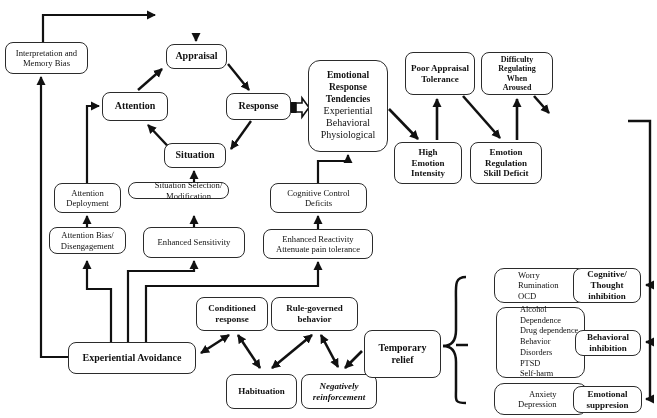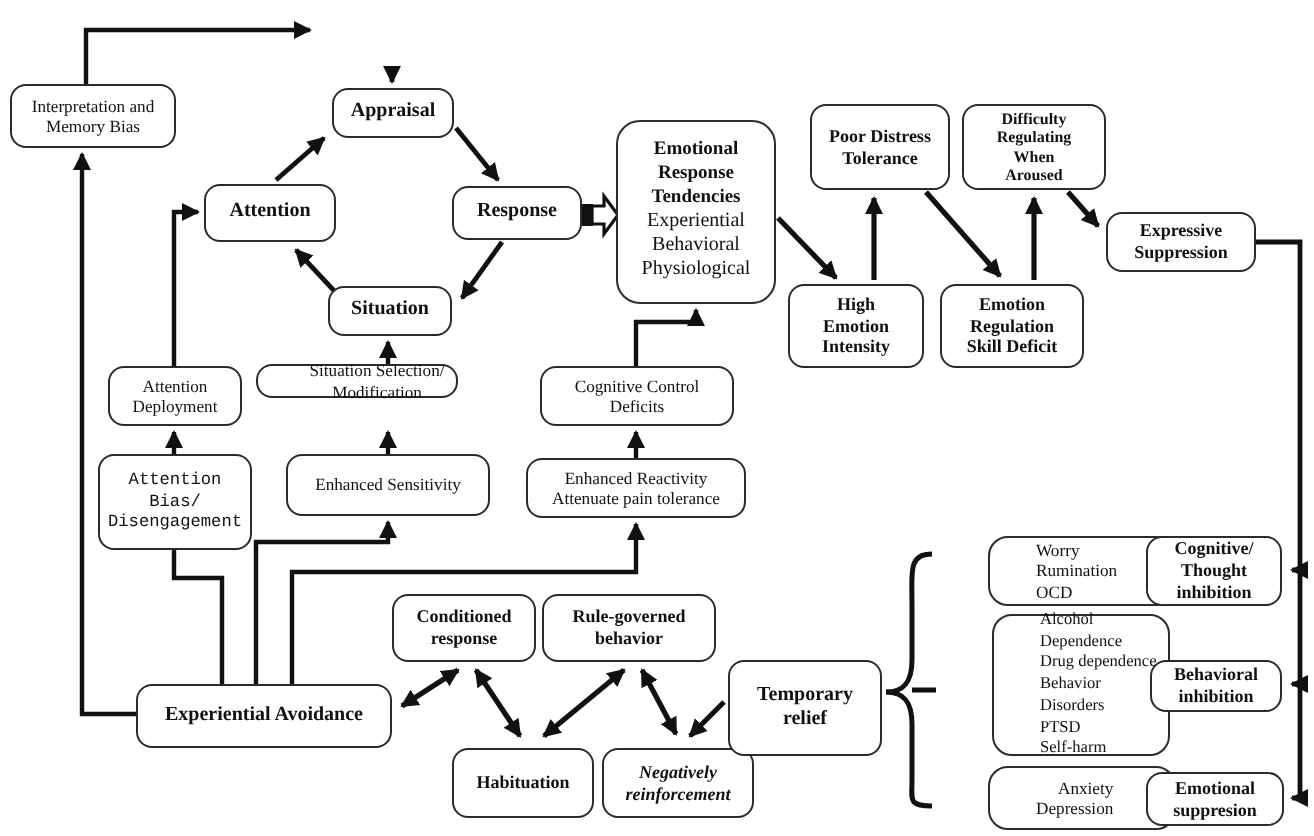--- a/index.html
+++ b/index.html
@@ -101,42 +101,40 @@
 
   <div class="node ert" style="left:308px;top:60px;width:80px;height:92px;">
     <span class="b" style="font-size:9.5px;">Emotional
 Response
 Tendencies</span>
     <span style="font-size:10px;">Experiential
 Behavioral
 Physiological</span>
   </div>
 
-  <div class="node b" style="left:405px;top:52px;width:70px;height:43px;">Poor Distress
+  <div class="node b" style="left:405px;top:52px;width:70px;height:43px;">Poor Appraisal
 Tolerance</div>
   <div class="node b" style="left:481px;top:52px;width:72px;height:43px;font-size:8px;line-height:1.18;">Difficulty
 Regulating
 When
 Aroused</div>
-  <div class="node b" style="left:553px;top:106px;width:75px;height:30px;">Expressive
-Suppression</div>
   <div class="node b" style="left:394px;top:142px;width:68px;height:42px;">High
 Emotion
 Intensity</div>
   <div class="node b" style="left:470px;top:142px;width:72px;height:42px;">Emotion
 Regulation
 Skill Deficit</div>
 
   <div class="node" style="left:54px;top:183px;width:67px;height:30px;">Attention
 Deployment</div>
   <div class="node" style="left:128px;top:182px;width:101px;height:17px;padding-left:22px;">Situation Selection/
 Modification</div>
   <div class="node" style="left:270px;top:183px;width:97px;height:30px;">Cognitive Control
 Deficits</div>
-  <div class="node" style="left:49px;top:227px;width:77px;height:48px;font-family:Liberation Mono, monospace;">Attention Bias/
+  <div class="node" style="left:49px;top:227px;width:77px;height:27px;">Attention Bias/
 Disengagement</div>
   <div class="node" style="left:143px;top:227px;width:102px;height:31px;">Enhanced Sensitivity</div>
   <div class="node" style="left:263px;top:229px;width:110px;height:30px;">Enhanced Reactivity
 Attenuate pain tolerance</div>
 
   <div class="node b big" style="left:68px;top:342px;width:128px;height:32px;">Experiential  Avoidance</div>
   <div class="node b" style="left:196px;top:297px;width:72px;height:34px;">Conditioned
 response</div>
   <div class="node b" style="left:271px;top:297px;width:87px;height:34px;">Rule-governed
 behavior</div>

